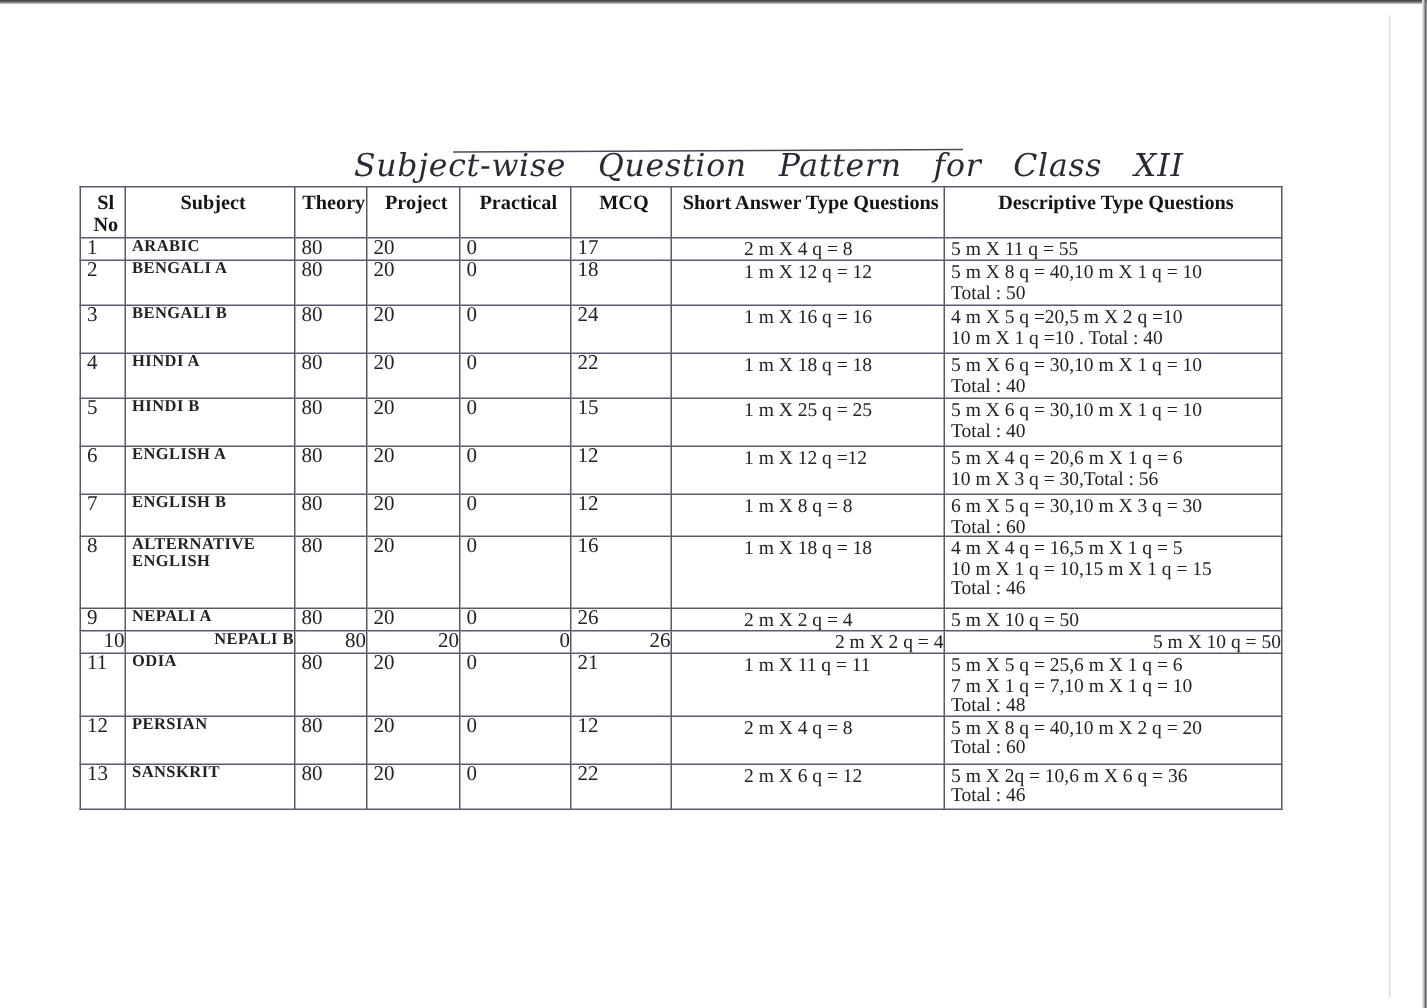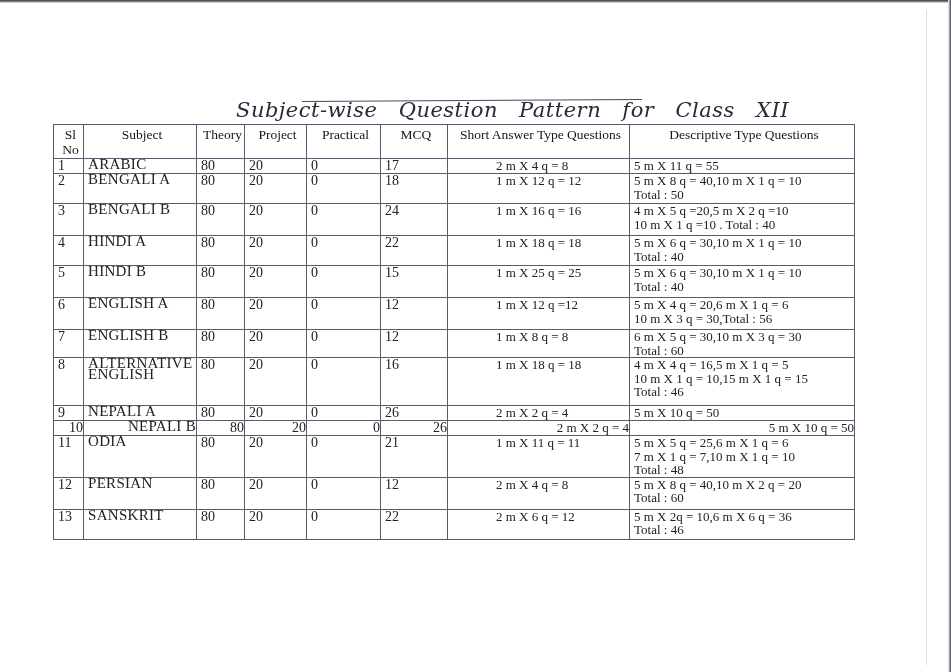--- a/index.html
+++ b/index.html
@@ -65,42 +65,42 @@
       table-layout: fixed;
       width: 801px;
     }
     table.pattern td, table.pattern th {
       border: 1px solid #5a5a6a;
       vertical-align: top;
       padding: 0 0 0 4px;
       overflow: hidden;
     }
     table.pattern th {
-      font-weight: normal;
+      font-weight: bold;
       font-size: 13.5px;
       line-height: 15px;
       padding-top: 2px;
       text-align: center;
       color: #151515;
     }
     th.sl-head { text-align: left; padding-left: 3px; font-size: 14px; }
     th.subject-head { font-size: 10px; }
     th.theory-head { font-size: 14px; line-height: 14px; }
     td {
       font-size: 13px;
       line-height: 13.5px;
       color: #222222;
     }
     td.sl, td.num {
       font-size: 14px;
       line-height: 14px;
     }
     td.subject {
-      font-weight: normal;
-      font-size: 15px;
+      font-weight: bold;
+      font-size: 11px;
       line-height: 11px;
       padding-top: 2px;
       padding-left: 5px;
       letter-spacing: 0.3px;
     }
     .desc-line { display: block; white-space: nowrap; }
     .short-line { display: block; white-space: pre; margin-left: 44px; }
   </style>
 </head>
 <body>

